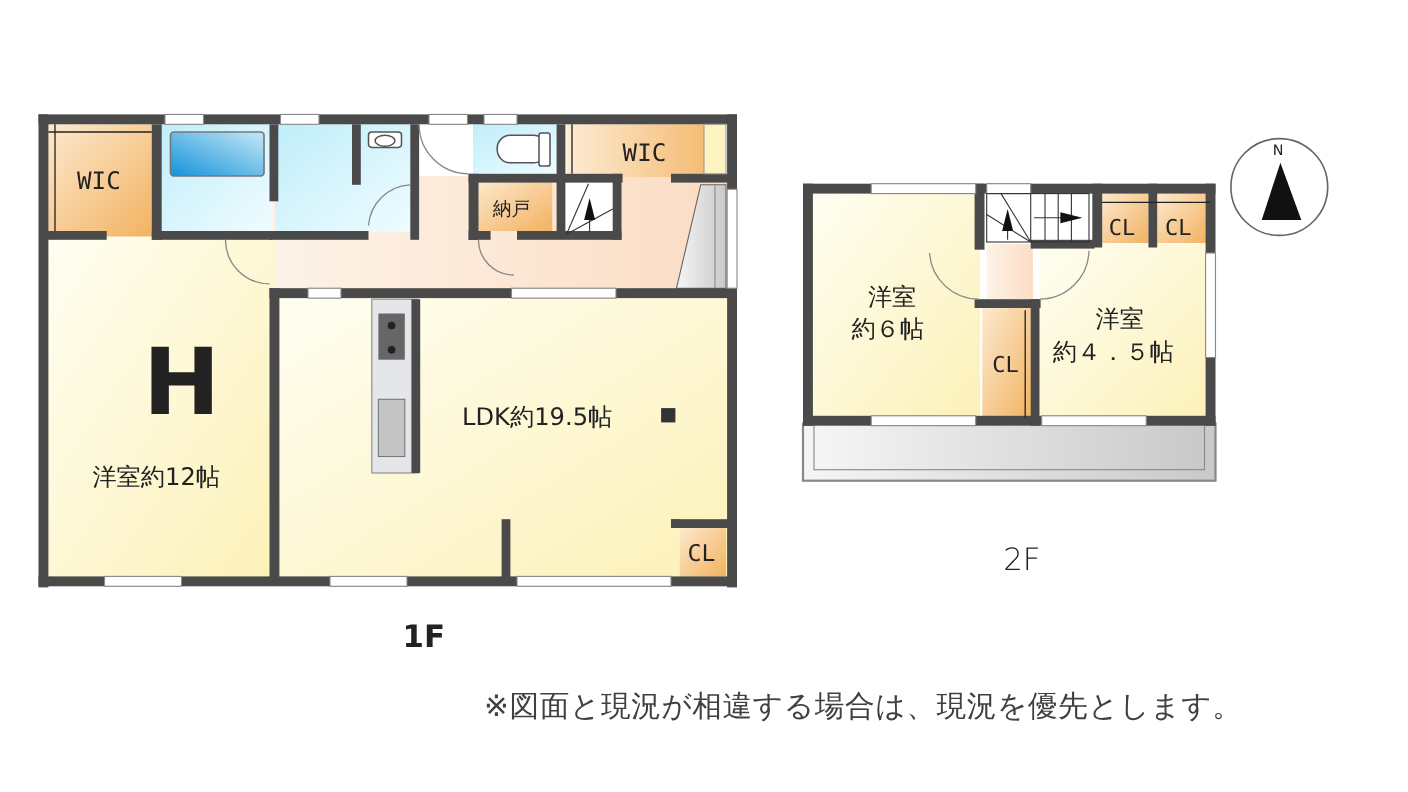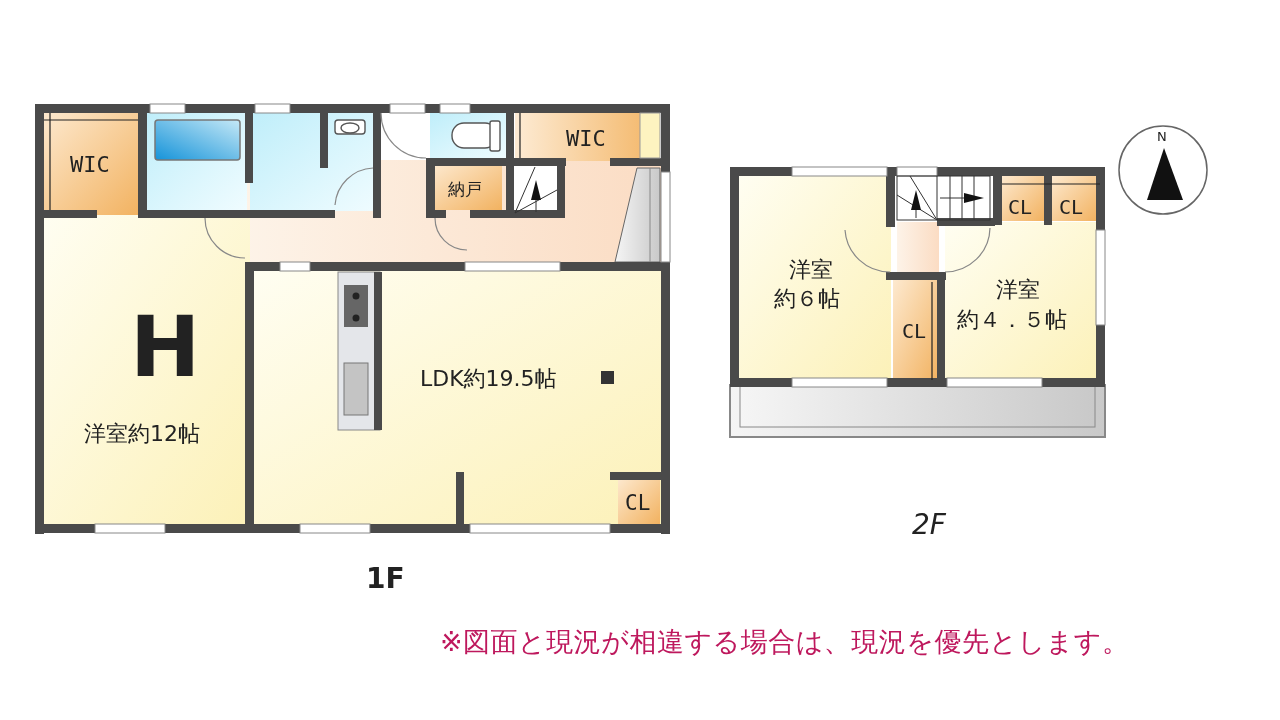--- a/index.html
+++ b/index.html
@@ -2,23 +2,23 @@
 <html><head>
   <meta charset="utf-8">
   <style>
     html, body { margin: 0; padding: 0; background: #ffffff; }
     body { width: 1280px; height: 720px; position: relative; overflow: hidden;
            font-family: "DejaVu Sans", sans-serif; color: #222; }
     .plan { position: absolute; left: 0; top: 0; }
     .floor-label { position: absolute; font-family: "DejaVu Sans", sans-serif;
                    font-size: 28px; color: #222; font-weight: 300; }
     #floor1-label { left: 366px; top: 562px; font-weight: bold; }
-    #floor2-label { left: 912px; top: 508px; font-style: italic; }
+    #floor2-label { left: 912px; top: 492px; }
     .note { position: absolute; left: 440px; top: 624px; font-size: 27px;
-            letter-spacing: 0.5px; color: #be185d; white-space: nowrap; }
+            letter-spacing: 0.5px; color: #404040; white-space: nowrap; }
     .room-text { font-family: "DejaVu Sans", sans-serif; fill: #222; }
     .mono-text { font-family: "DejaVu Sans Mono", monospace; fill: #222; }
   </style>
 </head>
 <body>
 
 <svg class="plan" width="1280" height="720" viewBox="0 0 1280 720" xmlns="http://www.w3.org/2000/svg">
   <defs>
     <linearGradient id="gYellow" x1="0" y1="0" x2="1" y2="1">
       <stop offset="0" stop-color="#fffef2"></stop>

